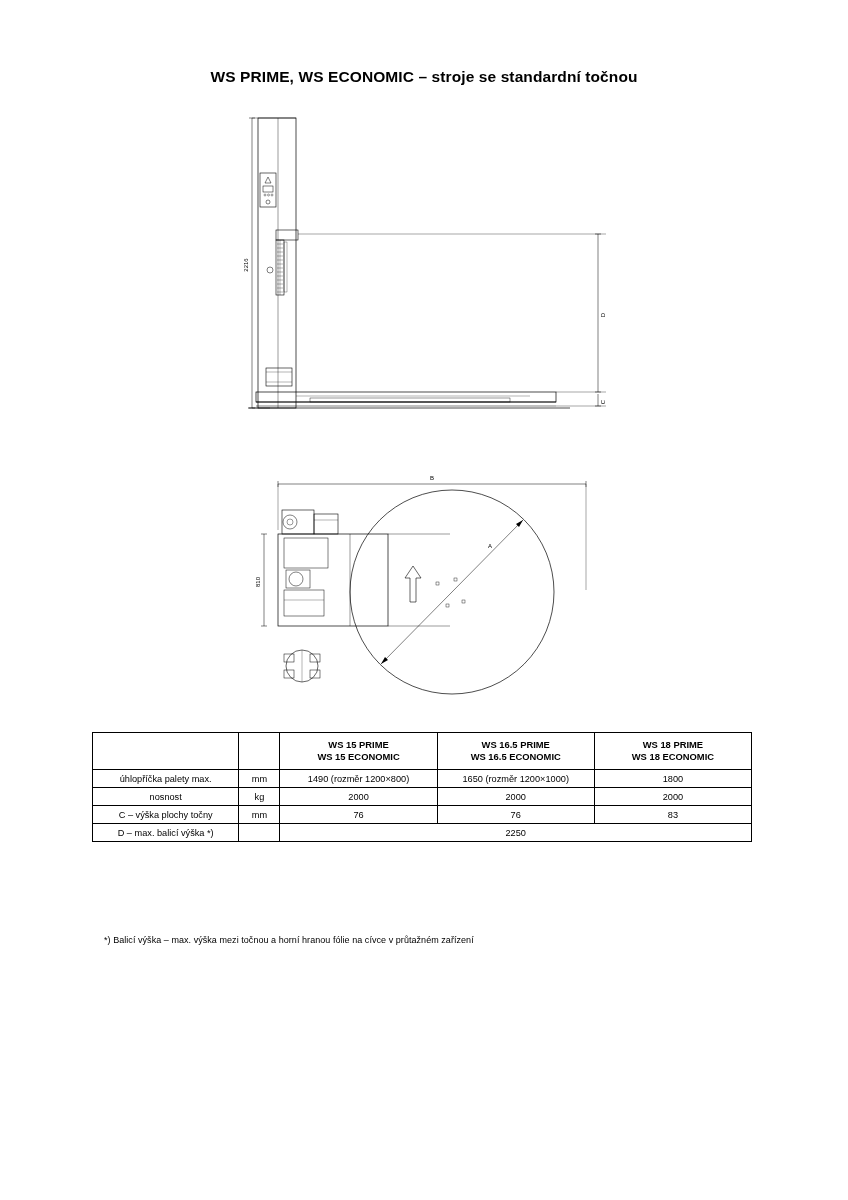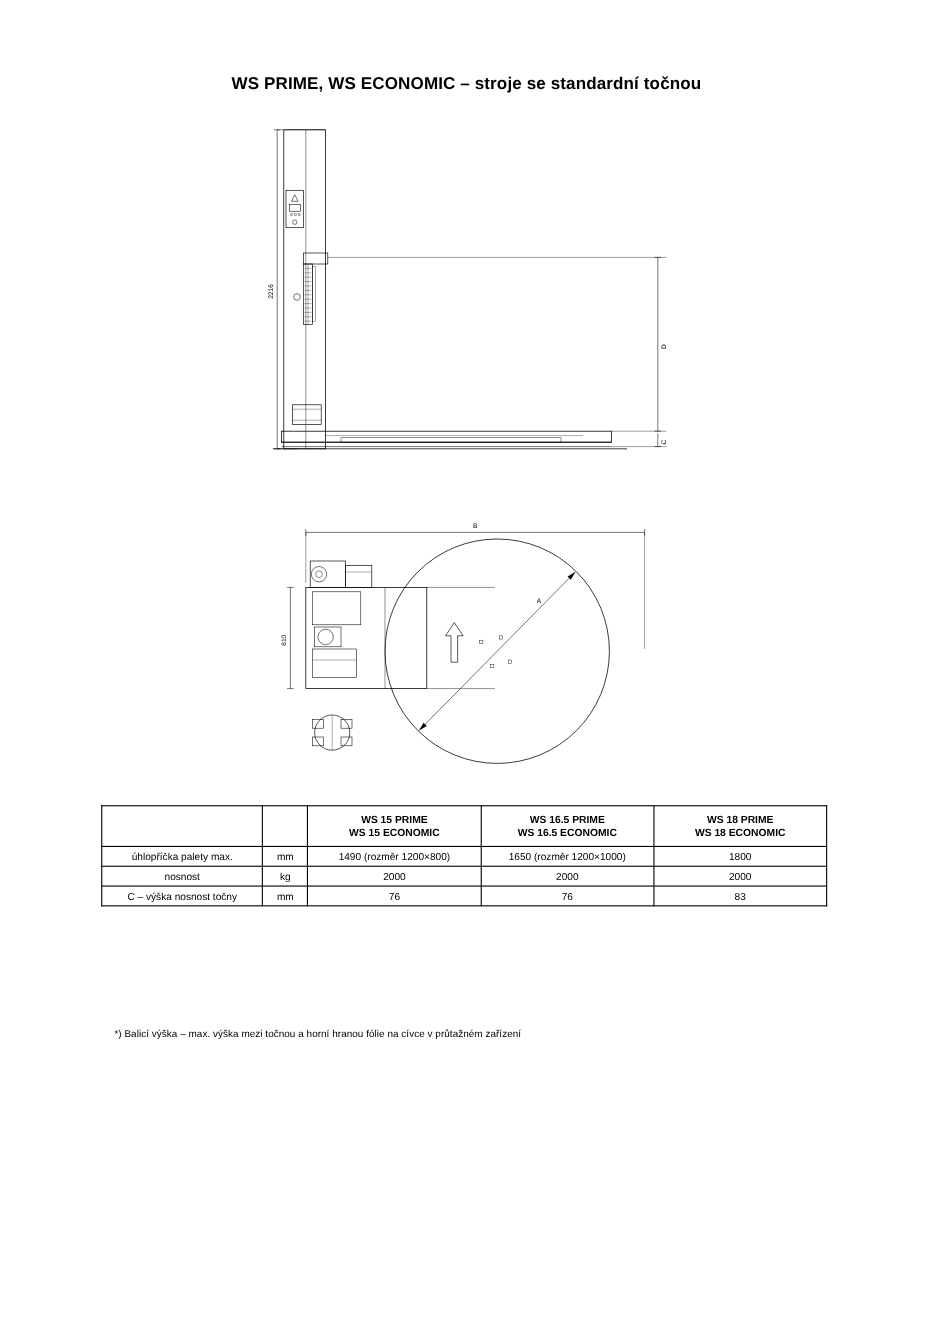--- a/index.html
+++ b/index.html
@@ -255,24 +255,29 @@
         <td class="col-val">1800</td>
       </tr>
       <tr class="row-h">
         <td class="col-label">nosnost</td>
         <td class="col-unit">kg</td>
         <td class="col-val">2000</td>
         <td class="col-val">2000</td>
         <td class="col-val">2000</td>
       </tr>
       <tr class="row-h">
-        <td class="col-label">C – výška nosnost točny</td>
+        <td class="col-label">C – výška plochy točny</td>
         <td class="col-unit">mm</td>
         <td class="col-val">76</td>
         <td class="col-val">76</td>
         <td class="col-val">83</td>
       </tr>
+      <tr class="row-h">
+        <td class="col-label">D – max. balicí výška *)</td>
+        <td class="col-unit"></td>
+        <td class="col-val" colspan="3">2250</td>
+      </tr>
     </tbody>
   </table>
 
   <div class="footnote">*) Balicí výška – max. výška mezi točnou a horní hranou fólie na cívce v průtažném zařízení</div>
 
 </div>
 
 </body></html>

